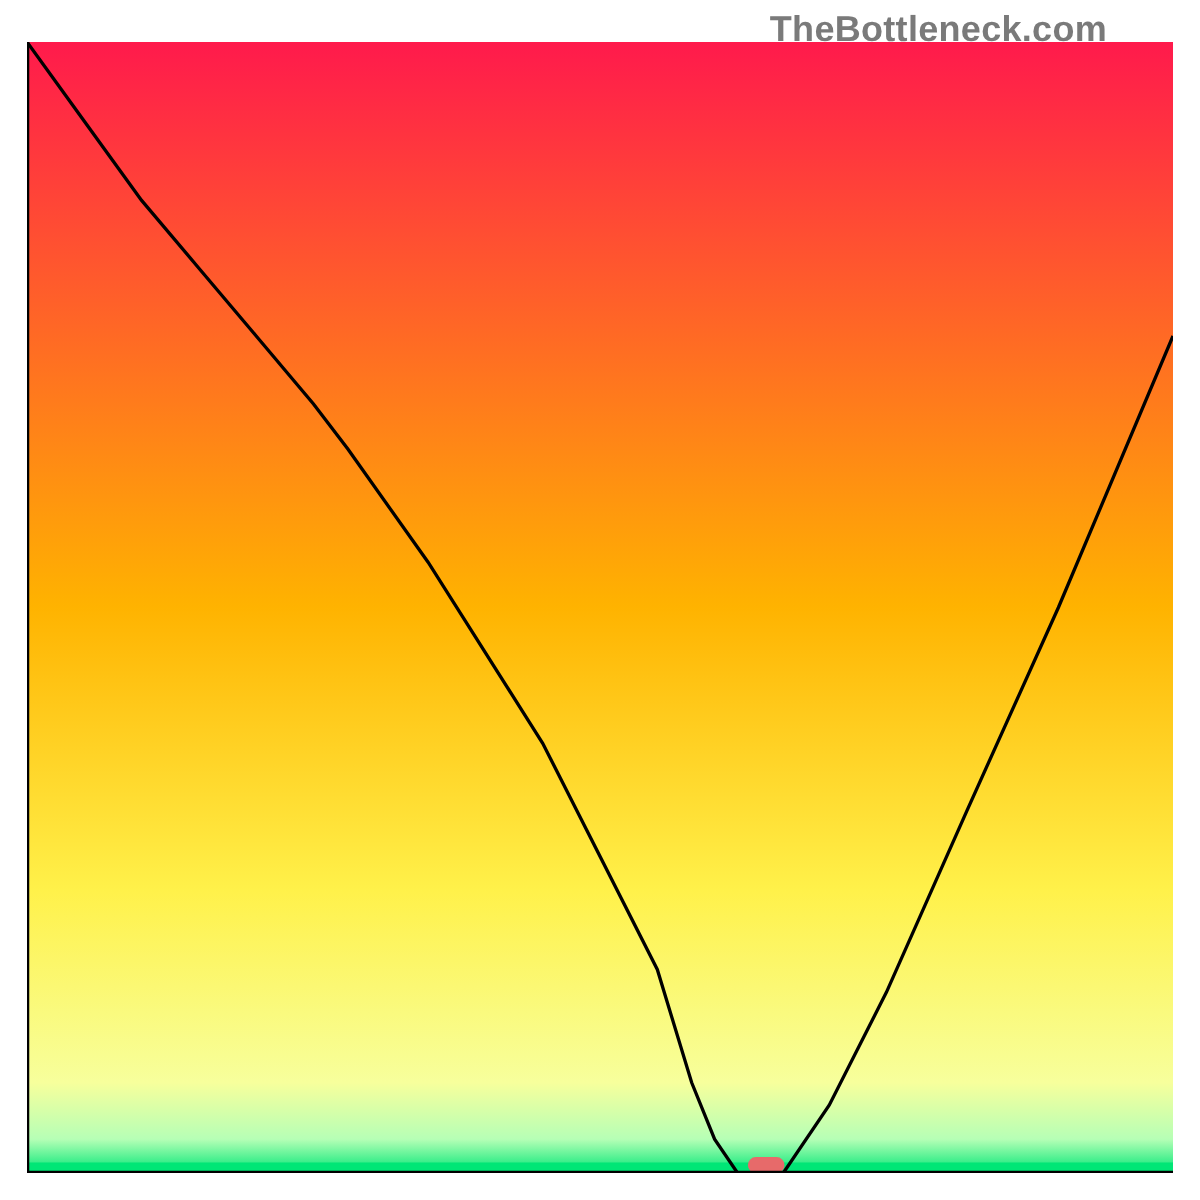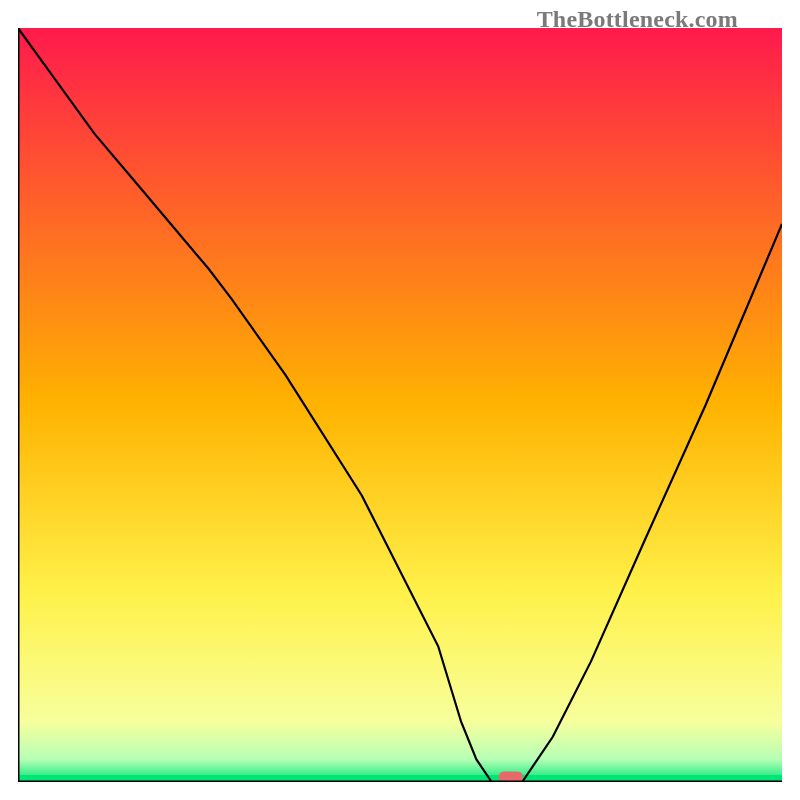--- a/index.html
+++ b/index.html
@@ -7,21 +7,20 @@
     padding: 0;
     width: 800px;
     height: 800px;
     background: #ffffff;
     font-family: Arial, Helvetica, sans-serif;
   }
   .chart-container {
     position: relative;
     width: 748px;
     height: 800px;
-    font-family: Liberation Serif, serif;
   }
   .watermark {
     position: absolute;
     top: 6px;
     right: 10px;
     font-size: 24px;
     font-weight: bold;
     color: #7a7a7a;
     letter-spacing: 0.2px;
     z-index: 5;

